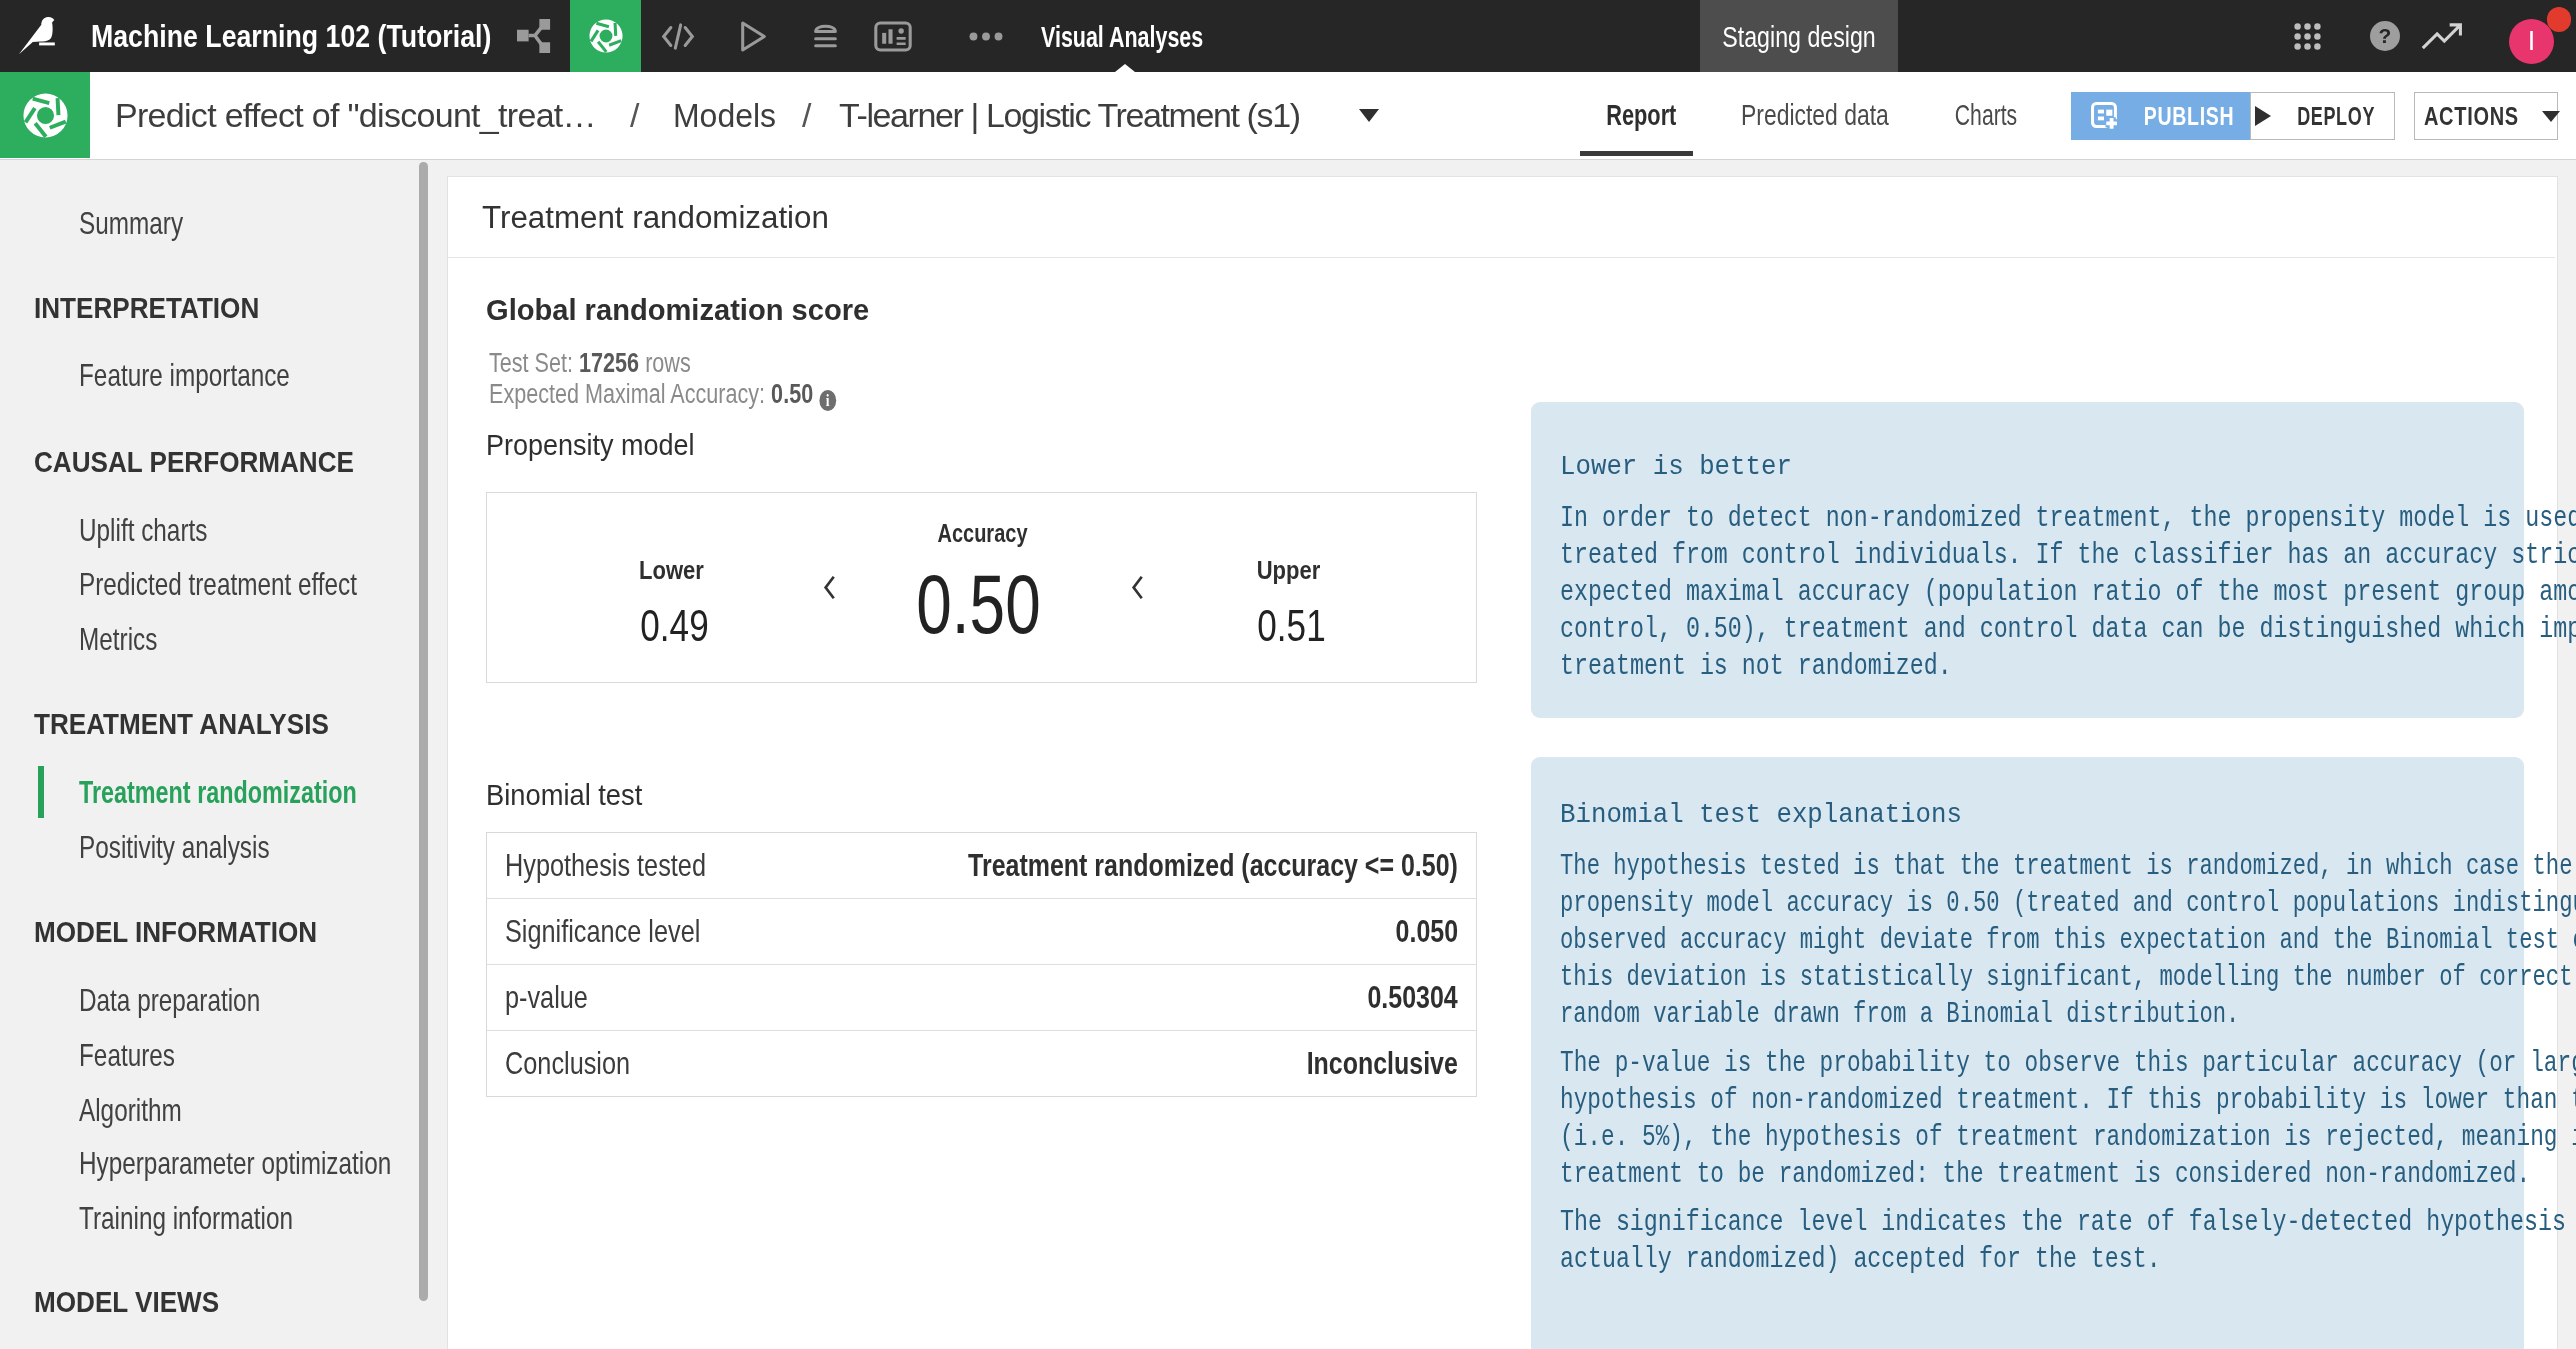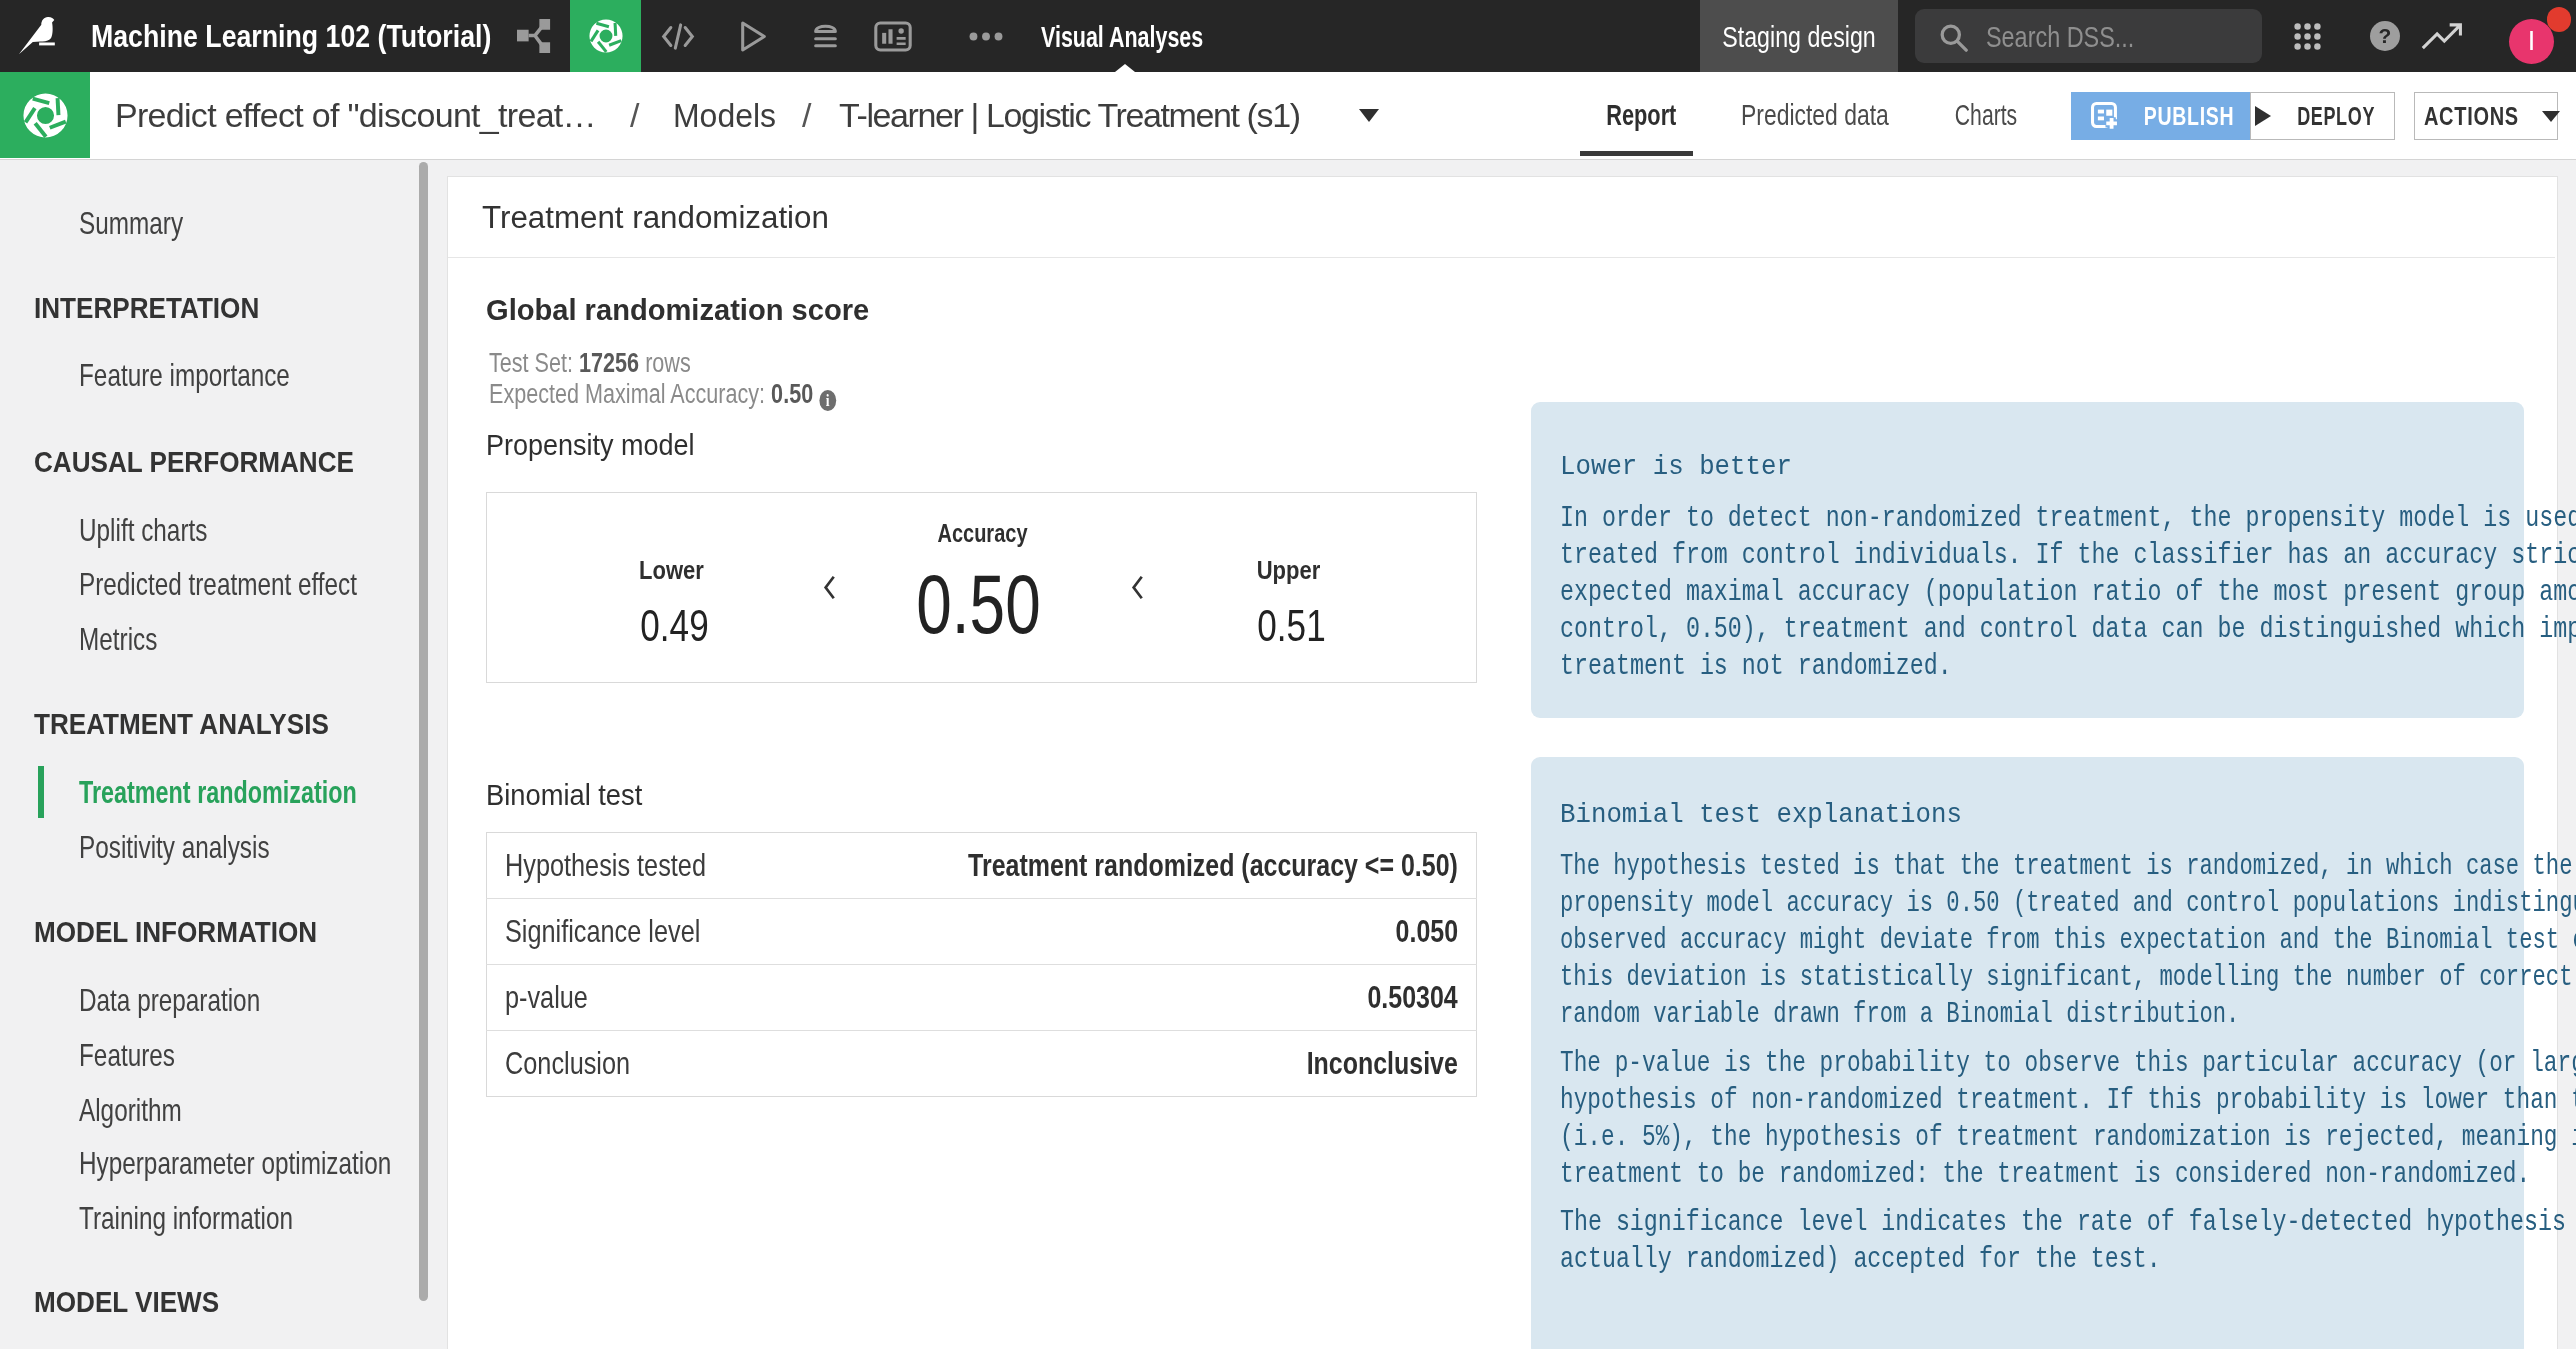--- a/index.html
+++ b/index.html
@@ -107,27 +107,20 @@
     <path d="M25 19 H35 M25 25 H35" stroke="#9a9a9a" stroke-width="3"></path>
   </svg>
   <svg class="icon" style="left:969px;top:32px;" width="34" height="9" viewBox="0 0 38 10">
     <circle cx="5" cy="5" r="4.4" fill="#9a9a9a"></circle>
       <circle cx="19" cy="5" r="4.4" fill="#9a9a9a"></circle>
       <circle cx="33" cy="5" r="4.4" fill="#9a9a9a"></circle>
   </svg>
   <div class="t tl" style="left:1041px;top:22px;line-height:30px;font-size:29px;font-weight:600;color:#fff;transform:scaleX(0.74);">Visual Analyses</div>
   <div id="staging"></div>
   <div class="t tc" style="left:1700px;top:22px;width:198px;line-height:30px;font-size:29px;color:#fff;transform:scaleX(0.8);">Staging design</div>
-  <div id="search">
-    <svg class="icon" style="left:23.5px;top:13.6px;" width="29" height="29" viewBox="0 0 32 32">
-      <circle cx="13" cy="13" r="9.5" fill="none" stroke="#9a9a9a" stroke-width="3.6"></circle>
-      <path d="M20 20 L30 30" stroke="#9a9a9a" stroke-width="3.6" stroke-linecap="round"></path>
-    </svg>
-    <div class="t tl" style="left:71px;top:12.7px;line-height:30px;font-size:30px;color:#8f8f8f;transform:scaleX(0.78);">Search DSS...</div>
-  </div>
   <svg class="icon" style="left:2294px;top:22.6px;" width="27" height="27" viewBox="0 0 30 30">
     <g fill="#bdbdbd">
       <circle cx="4" cy="4" r="3.6"></circle>
         <circle cx="15" cy="4" r="3.6"></circle>
         <circle cx="26" cy="4" r="3.6"></circle>
       <circle cx="4" cy="15" r="3.6"></circle>
         <circle cx="15" cy="15" r="3.6"></circle>
         <circle cx="26" cy="15" r="3.6"></circle>
       <circle cx="4" cy="26" r="3.6"></circle>
         <circle cx="15" cy="26" r="3.6"></circle>

